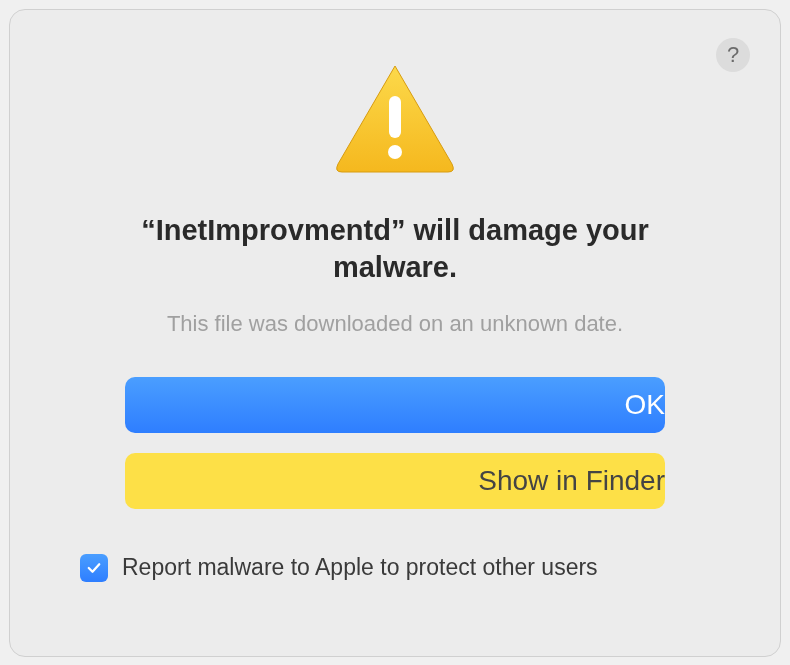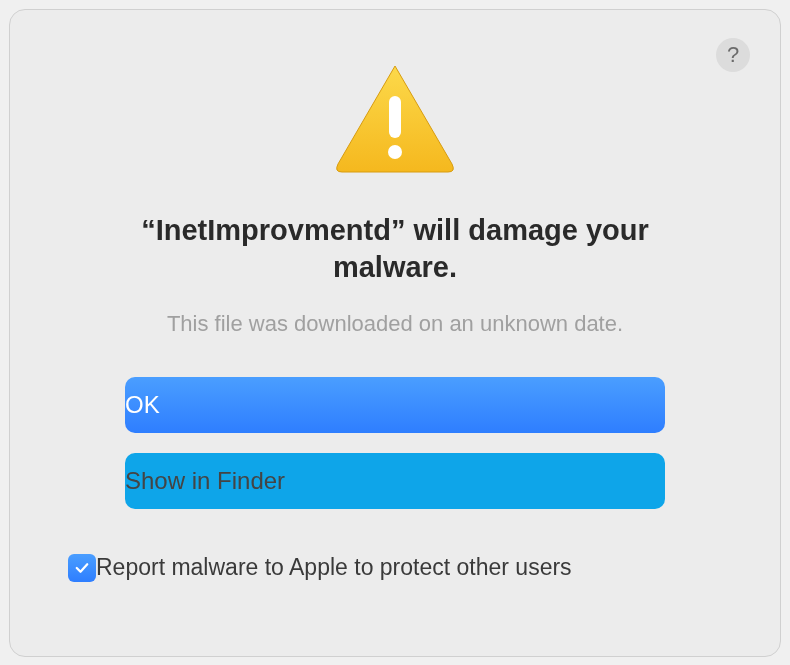--- a/index.html
+++ b/index.html
@@ -108,43 +108,44 @@
       flex-direction: column;
       gap: 20px;
       margin-bottom: 45px;
     }
     
     .btn {
       width: 100%;
       height: 56px;
       border-radius: 10px;
       border: none;
-      font-size: 24px;
+      font-size: 28px;
       font-weight: 400;
       cursor: pointer;
       display: flex;
       align-items: center;
-      justify-content: flex-start;
+      justify-content: flex-end;
     }
     
     .btn-primary {
       background: linear-gradient(to bottom, #4a9eff, #2e7eff);
       color: #ffffff;
     }
     
     .btn-secondary {
-      background: #0ea5e9;
+      background: #fde047;
       color: #444444;
     }
     
     .checkbox-row {
       display: flex;
       align-items: center;
+      gap: 14px;
       align-self: flex-start;
-      margin-left: 8px;
+      margin-left: 20px;
     }
     
     .checkbox {
       width: 28px;
       height: 28px;
       border-radius: 6px;
       background: linear-gradient(to bottom, #4a9eff, #2e7eff);
       display: flex;
       align-items: center;
       justify-content: center;

